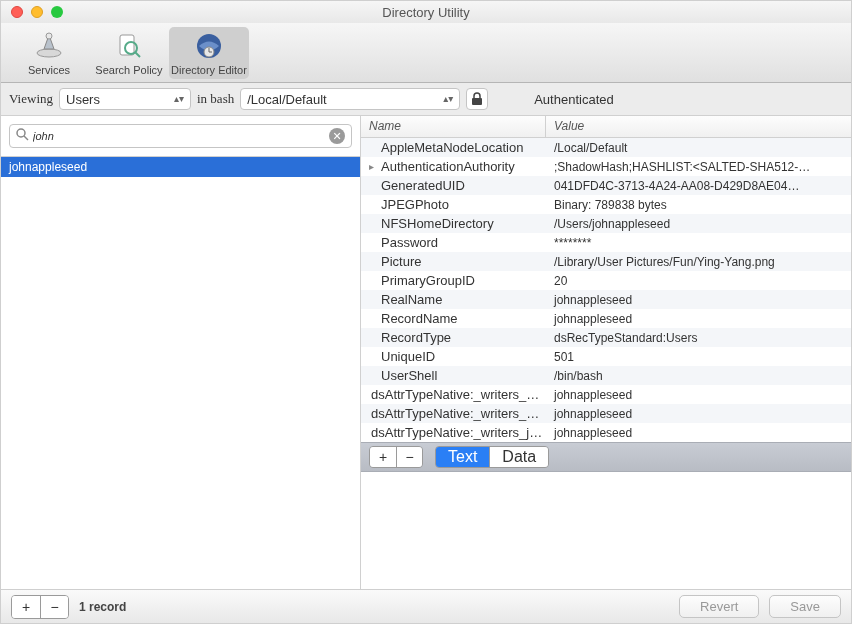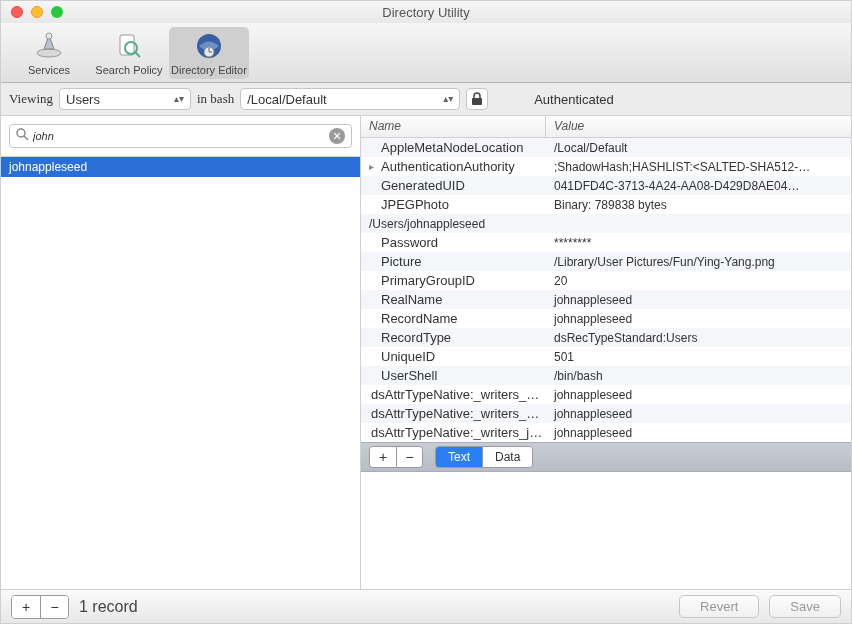--- a/index.html
+++ b/index.html
@@ -50,28 +50,28 @@
   .attr-row:nth-child(even){ background:#ffffff;}
   .attr-row .cell { padding:0 8px; font-size:12px; white-space:nowrap; overflow:hidden; text-overflow:ellipsis;}
   .cell-name { width:185px; display:flex; align-items:center; gap:2px;}
   .disclosure { width:10px; color:#888; font-size:10px;}
   .cell-value { flex:1;}
   .attr-toolbar { height:30px; background:linear-gradient(#c8ccd4,#b8bcc4); display:flex; align-items:center; padding:0 8px; gap:12px; border-top:1px solid #a9adb5; border-bottom:1px solid #a9adb5;}
   .pill { display:flex; border:1px solid #9a9a9a; border-radius:4px; overflow:hidden;}
   .pill button { border:none; background:#fff; width:26px; height:20px; font-size:14px; cursor:pointer;}
   .pill button + button { border-left:1px solid #9a9a9a;}
   .seg { display:flex; border:1px solid #9a9a9a; border-radius:4px; overflow:hidden;}
-  .seg button { border:none; background:#fff; height:20px; padding:0 12px; font-size:12px; cursor:pointer;}
+  .seg button { border:none; background:#fff; height:20px; padding:0 12px; font-size:16px; cursor:pointer;}
   .seg button.sel { background:#2a7ff5; color:#fff;}
   .seg button + button { border-left:1px solid #9a9a9a;}
   .right-empty { flex:1; background:#fff;}
   
   .bottombar { height:34px; border-top:1px solid #cfcfcf; background:linear-gradient(#fafafa,#e8e8e8); display:flex; align-items:center; padding:0 10px; gap:10px;}
   .bottombar .pill button { width:28px; height:22px;}
-  .rec-count { font-size:16px; color:#444;}
+  .rec-count { font-size:12px; color:#444;font-weight:bold;}
   .spacer { flex:1;}
   .mac-btn { border:1px solid #c5c5c5; background:linear-gradient(#fdfdfd,#f0f0f0); border-radius:5px; padding:3px 20px; font-size:13px; color:#999;}
 </style>
 </head>
 <body>
 
 <div class="titlebar">
   <div class="traffic">
     <div class="dot red"></div>
     <div class="dot yellow"></div>
@@ -182,20 +182,24 @@
           <div class="cell cell-value">041DFD4C-3713-4A24-AA08-D429D8AE04…</div>
         </div>
         <div class="attr-row">
           <div class="cell cell-name">
             <span class="disclosure"></span>
             <span>JPEGPhoto</span>
           </div>
           <div class="cell cell-value">Binary: 789838 bytes</div>
         </div>
         <div class="attr-row">
+          <div class="cell cell-name">
+            <span class="disclosure"></span>
+            <span>NFSHomeDirectory</span>
+          </div>
           <div class="cell cell-value">/Users/johnappleseed</div>
         </div>
         <div class="attr-row">
           <div class="cell cell-name">
             <span class="disclosure"></span>
             <span>Password</span>
           </div>
           <div class="cell cell-value">********</div>
         </div>
         <div class="attr-row">

